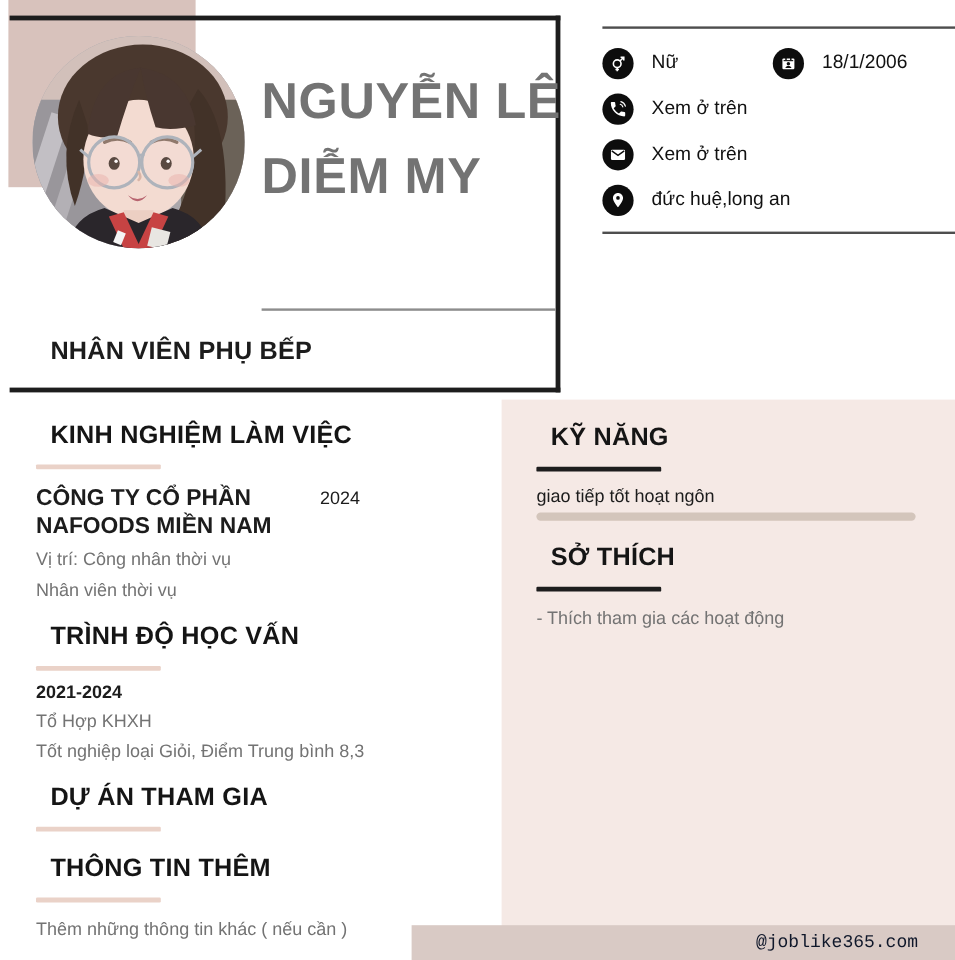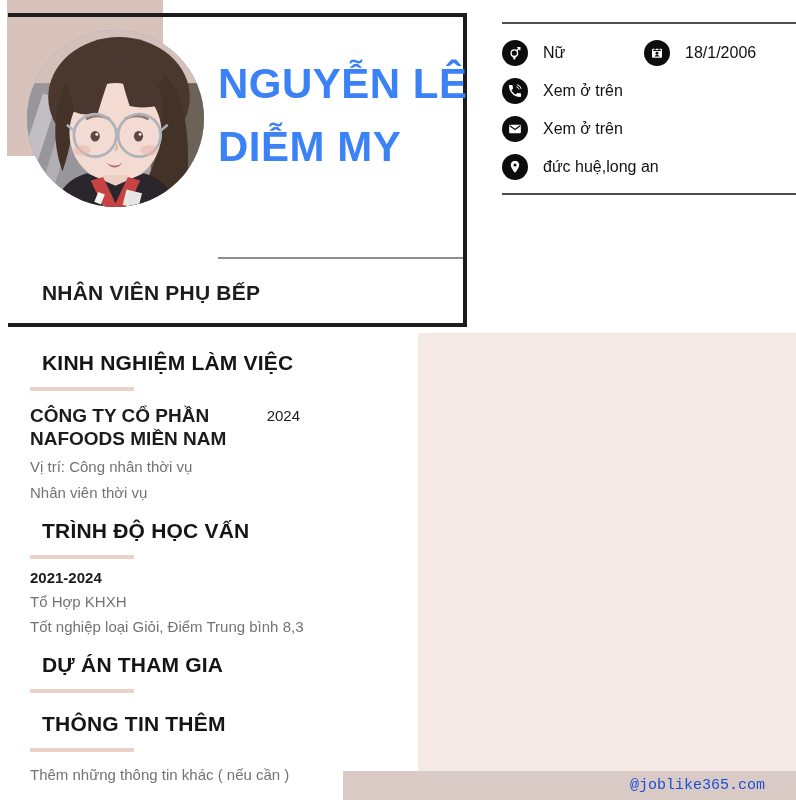--- a/index.html
+++ b/index.html
@@ -14,21 +14,21 @@
     position:absolute;left:8px;top:13px;width:459px;height:314px;box-sizing:border-box;
     border:4px solid #1d1d1d;border-left:none;background:transparent;z-index:2;
   }
   .avatar{
     position:absolute;left:27px;top:30px;width:177px;height:177px;border-radius:50%;
     overflow:hidden;z-index:3;background:#b9b4b6;
   }
   .avatar svg{display:block;width:100%;height:100%;}
   .name{
     position:absolute;left:218px;top:52px;width:250px;margin:0;z-index:3;
-    font-size:42px;line-height:63px;font-weight:700;color:#3b82f6;letter-spacing:.5px;
+    font-size:42px;line-height:63px;font-weight:700;color:#737373;letter-spacing:.5px;
   }
   .name-divider{position:absolute;left:218px;top:257px;width:245px;height:2px;background:#8d8d8d;z-index:3;}
   .job-title{position:absolute;left:42px;top:281px;font-size:21px;font-weight:700;z-index:3;letter-spacing:.2px;text-align:right;}
 
   
   .contact{position:absolute;left:502px;top:22px;width:298px;z-index:3;}
   .contact-line{height:2px;background:#4e4e4e;}
   .contact-rows{padding:16px 0 13px;display:flex;flex-direction:column;gap:12px;}
   .contact-row{display:flex;align-items:center;}
   .contact-cell{display:flex;align-items:center;gap:15px;font-size:16px;color:#111;}
@@ -56,21 +56,21 @@
   .sec-gap{margin-top:15px;} .sec-gap-lg{margin-top:18px;}
   .bold15{font-weight:700;font-size:15px;line-height:23px;}
 
   .skill-name{margin-top:11px;font-size:15px;line-height:20px;}
   .skill-bar-track{margin-top:3px;width:100%;height:7px;border-radius:3.5px;background:transparent;}
   .skill-bar{height:7px;border-radius:3.5px;background:#d3c5bb;width:100%;}
 
   .footer-bar{
     position:absolute;left:343px;top:771px;width:453px;height:29px;background:#d9cac5;z-index:4;
     display:flex;align-items:center;justify-content:flex-end;padding-right:31px;box-sizing:border-box;
-    font-family:"Liberation Mono","DejaVu Sans Mono",monospace;font-size:15px;color:#1d4ed8;
+    font-family:"Liberation Mono","DejaVu Sans Mono",monospace;font-size:15px;color:#0f172a;
   }
 </style>
 </head>
 <body>
 
 <div class="page">
 
   <div class="pink-square"></div>
   <div class="header-box"></div>
 
@@ -211,18 +211,36 @@
     </section>
 
     <section class="sec-gap-lg">
       <h2 class="sec">THÔNG TIN THÊM</h2>
       <div class="underline pink"></div>
       <div class="body-line mt13">Thêm những thông tin khác ( nếu cần )</div>
     </section>
 
   </div>
 
+  <div class="right-col">
+
+    <section>
+      <h2 class="sec">KỸ NĂNG</h2>
+      <div class="underline dark"></div>
+      <div class="skill-name">giao tiếp tốt hoạt ngôn</div>
+      <div class="skill-bar-track">
+        <div class="skill-bar" style="width: 100%;"></div>
+      </div>
+    </section>
+
+    <section class="sec-gap-lg">
+      <h2 class="sec">SỞ THÍCH</h2>
+      <div class="underline dark"></div>
+      <div class="body-line mt13">- Thích tham gia các hoạt động</div>
+    </section>
+
+  </div>
 
   <div class="footer-bar">
     <span>@joblike365.com</span>
   </div>
 
 </div>
 
 </body></html>

